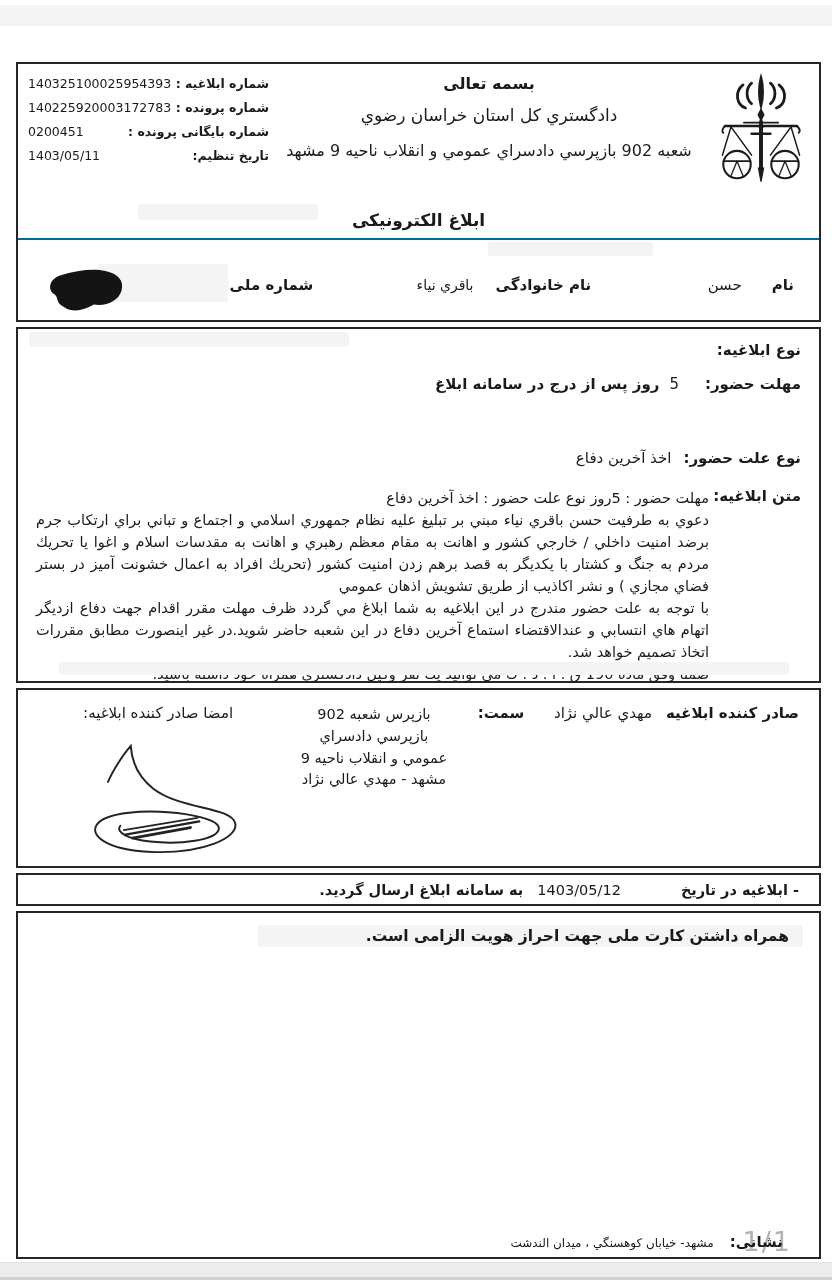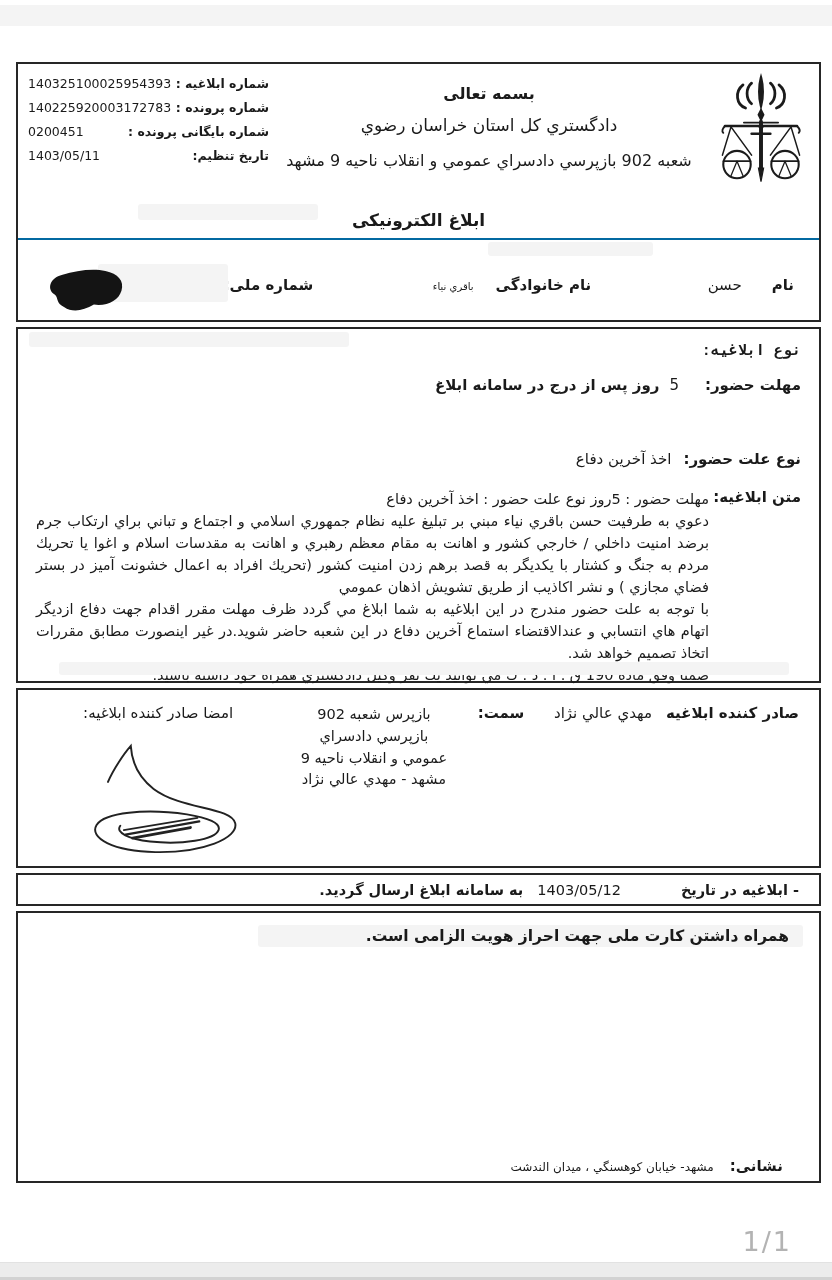--- a/index.html
+++ b/index.html
@@ -16,40 +16,40 @@
   .box{border:2px solid #262626;box-sizing:border-box;position:relative;background:#fff;}
   .box + .box{margin-top:5px;}
   .bold{font-weight:bold;}
   .ltr{direction:ltr;unicode-bidi:embed;}
 
   
   .box-a{height:260px;}
   .hdr{display:flex;height:124px;padding:4px 6px 0 10px;}
   .hdr-emblem{width:118px;display:flex;justify-content:center;padding-top:4px;}
   .hdr-center{flex:1;text-align:center;padding-top:4px;}
-  .bismillah{font-weight:bold;font-size:16px;margin-top:12px;}
+  .bismillah{font-weight:bold;font-size:16px;margin-top:2px;}
   .org{font-size:17px;margin-top:12px;}
   .branch{font-size:16px;margin-top:14px;width:440px;margin-left:auto;margin-right:auto;line-height:1.45;}
   .hdr-fields{width:292px;padding-top:8px;}
   .hdr-field{display:flex;justify-content:space-between;align-items:baseline;margin-bottom:9px;}
   .hdr-field .lbl{font-weight:bold;font-size:12.5px;}
   .hdr-field .val{font-size:12.5px;direction:ltr;}
   .doc-title{text-align:center;font-weight:bold;font-size:17px;padding:18px 0 8px 0;border-bottom:2px solid #0369a1;margin:0 -0px;}
   .name-row{display:flex;padding:36px 25px 0 25px;align-items:flex-start;}
   .name-g1{width:27%;display:flex;gap:30px;}
   .name-g2{width:37%;display:flex;gap:22px;align-items:baseline;}
-  .name-g2 .val{font-size:10px;}
+  .name-g2 .val{font-size:14px;}
   .name-g3{flex:1;display:flex;justify-content:space-between;align-items:flex-start;}
   .redaction{transform:rotate(-5deg);margin-top:-12px;}
 
   
   .box-b{height:356px;padding:12px 18px 0 18px;}
   .row{display:flex;align-items:baseline;}
   .row .lbl{font-weight:bold;white-space:nowrap;}
-  .type-row .lbl{margin-left:14px;font-family:Liberation Mono, monospace;}
+  .type-row .lbl{margin-left:14px;}
   .deadline-row{margin-top:16px;}
   .deadline-row .lbl{margin-left:26px;}
   .deadline-num{margin-left:10px;}
   .reason-row{margin-top:56px;}
   .reason-row .lbl{margin-left:12px;}
   .body-row{margin-top:20px;align-items:flex-start;}
   .body-row .lbl{width:92px;flex:none;}
   .body-text{flex:1;font-size:14.5px;line-height:1.52;}
   .body-line{text-align:justify;text-align-last:right;}
 
@@ -60,21 +60,21 @@
   .pos-lines{flex:1;text-align:center;font-size:14.5px;line-height:1.5;}
   .iss-g3{flex:1;text-align:center;}
   .sig-label{font-weight:normal;}
   .signature{margin-top:2px;}
 
   
   .box-d{height:33px;display:flex;align-items:center;padding:0 20px;font-size:14.5px;}
   .box-d .date{margin:0 60px 0 14px;}
 
   
-  .box-e{height:272px;padding:14px 30px;}
+  .box-e{height:348px;padding:14px 30px;}
   .id-req{font-weight:bold;font-size:15.5px;position:relative;z-index:2;}
   .address{position:absolute;bottom:6px;right:36px;display:flex;gap:16px;align-items:baseline;z-index:2;}
   .address .lbl{font-weight:bold;}
   .address .val{font-size:12px;margin-top:20px;}
 
   .artifact{position:absolute;background:#f4f4f4;border-radius:3px;z-index:0;}
 </style>
 </head>
 <body>
 

